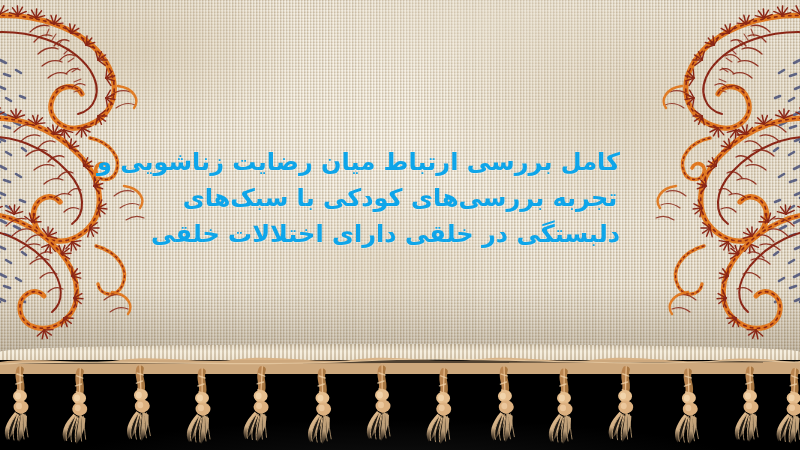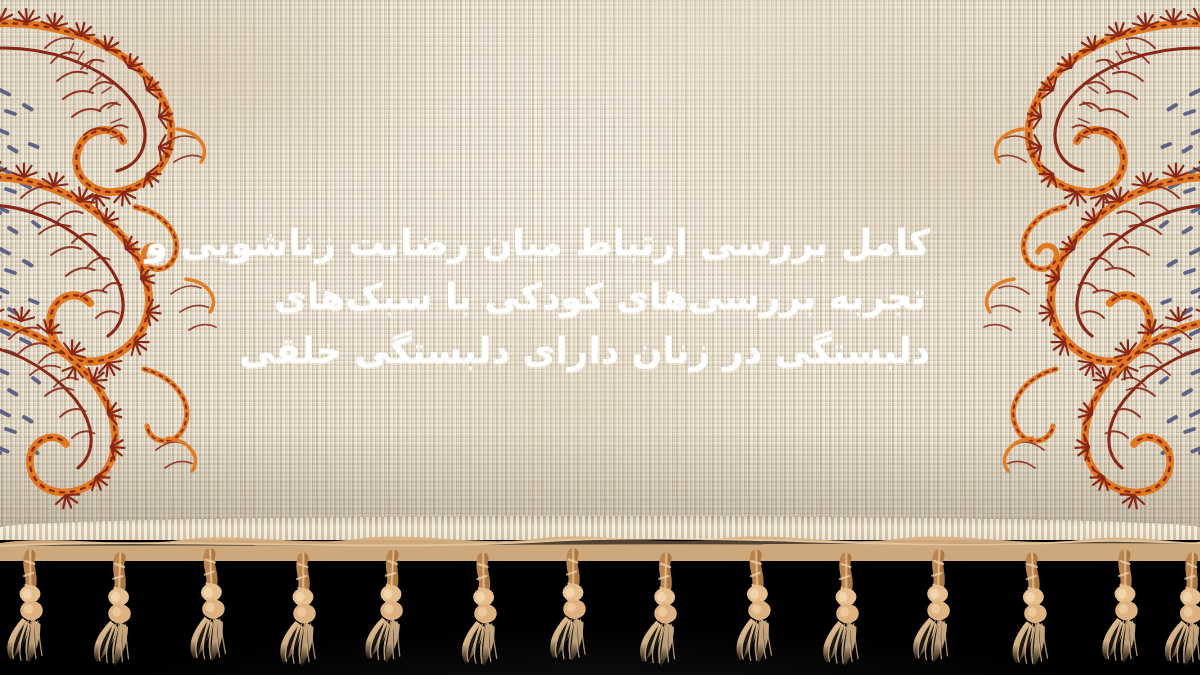--- a/index.html
+++ b/index.html
@@ -73,21 +73,21 @@
     position:absolute;
     left:180px;top:144px;width:440px;
     text-align:center;
     direction:rtl;
   }
   .title-line{
     font-family:"DejaVu Sans","Liberation Sans",sans-serif;
     font-weight:bold;
     font-size:24px;
     line-height:36px;
-    color:#ffffff;
+    color:#0ea5e9;
     white-space:nowrap;
     text-shadow:0 1px 0 rgba(255,250,238,.35);
     letter-spacing:0px;
   }
 
   
   .backdrop{
     position:absolute;left:0;top:360px;width:800px;height:90px;
     background:
       radial-gradient(ellipse 500px 70px at 50% 120%, #111 0%, #000 70%),
@@ -362,21 +362,21 @@
           <path d="M124,86 C140,88 146,100 140,108"></path>
           <path d="M118,292 C134,294 140,306 134,314"></path>
         </g>
       </g>
     </svg>
   </div>
 
   <div class="title-block">
     <div class="title-line">کامل بررسی ارتباط میان رضایت زناشویی و</div>
     <div class="title-line">تجربه بررسی‌های کودکی با سبک‌های</div>
-    <div class="title-line">دلبستگی در زنان دارای دلبستگی خلقی</div>
+    <div class="title-line">دلبستگی در خلقی دارای اختلالات خلقی</div>
   </div>
 
   <div class="backdrop"></div>
 
   <div class="fringe">
     <svg viewBox="0 0 800 98" xmlns="http://www.w3.org/2000/svg">
       <defs>
         <linearGradient id="cord" x1="0" y1="0" x2="1" y2="0">
           <stop offset="0%" stop-color="#b9844f"></stop>
           <stop offset="38%" stop-color="#e8c093"></stop>

